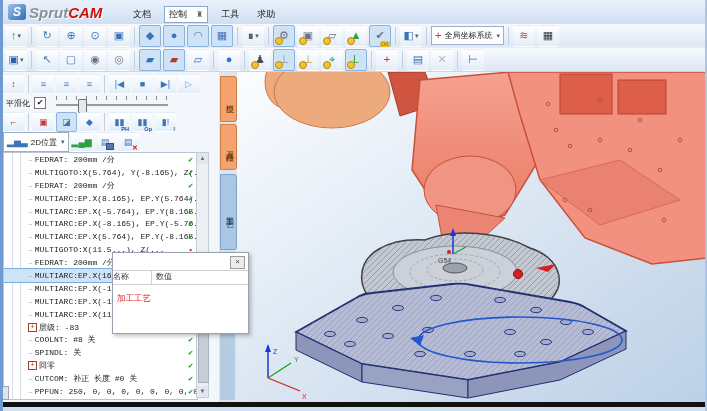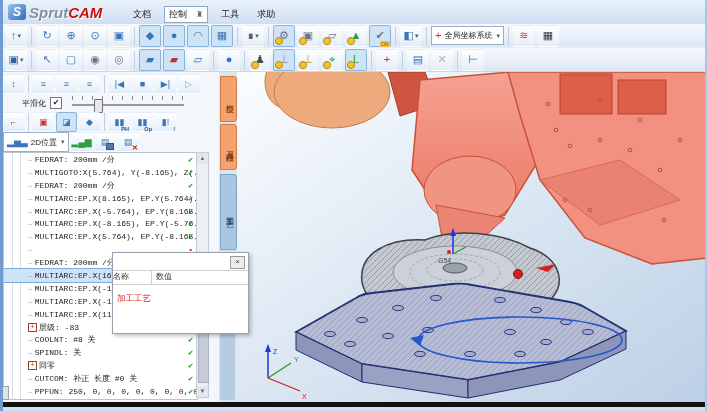--- a/index.html
+++ b/index.html
@@ -304,21 +304,21 @@
         </span>
         <span class="tbtn">
           <span class="glyph" style="color: rgb(61, 116, 184);">▶|</span>
         </span>
         <span class="tbtn">
           <span class="glyph" style="color: rgb(106, 166, 220);">▷</span>
         </span>
       </div>
 
     <div class="lrow rowB">
-      <span style="margin-left:20px;text-align:right;">平滑化</span>
+      <span style="margin-left:4px;text-align:right;">平滑化</span>
       <span class="cb">✔</span>
       <span class="slider">
         <span class="ticks"></span>
         <span class="strack"></span>
         <span class="sthumb"></span>
       </span>
     </div>
 
     <div class="lrow rowC">
         <span class="tbtn">
@@ -400,20 +400,21 @@
           <span class="ttext">MULTIARC:EP.X(-8.165), EP.Y(-5.76...</span>
           <span class="tst ok">✔</span>
         </div>
         <div class="trow">
           <span class="tdash">–</span>
           <span class="ttext">MULTIARC:EP.X(5.764), EP.Y(-8.165...</span>
           <span class="tst ok">✔</span>
         </div>
         <div class="trow">
           <span class="tdash">–</span>
+          <span class="ttext">MULTIGOTO:X(11.5...), Z(...</span>
           <span class="tst dot">•</span>
         </div>
         <div class="trow">
           <span class="tdash">–</span>
           <span class="ttext">FEDRAT: 200mm /分</span>
           <span class="tst ok">✔</span>
         </div>
         <div class="trow sel">
           <span class="tdash">–</span>
           <span class="ttext">MULTIARC:EP.X(16...</span>

